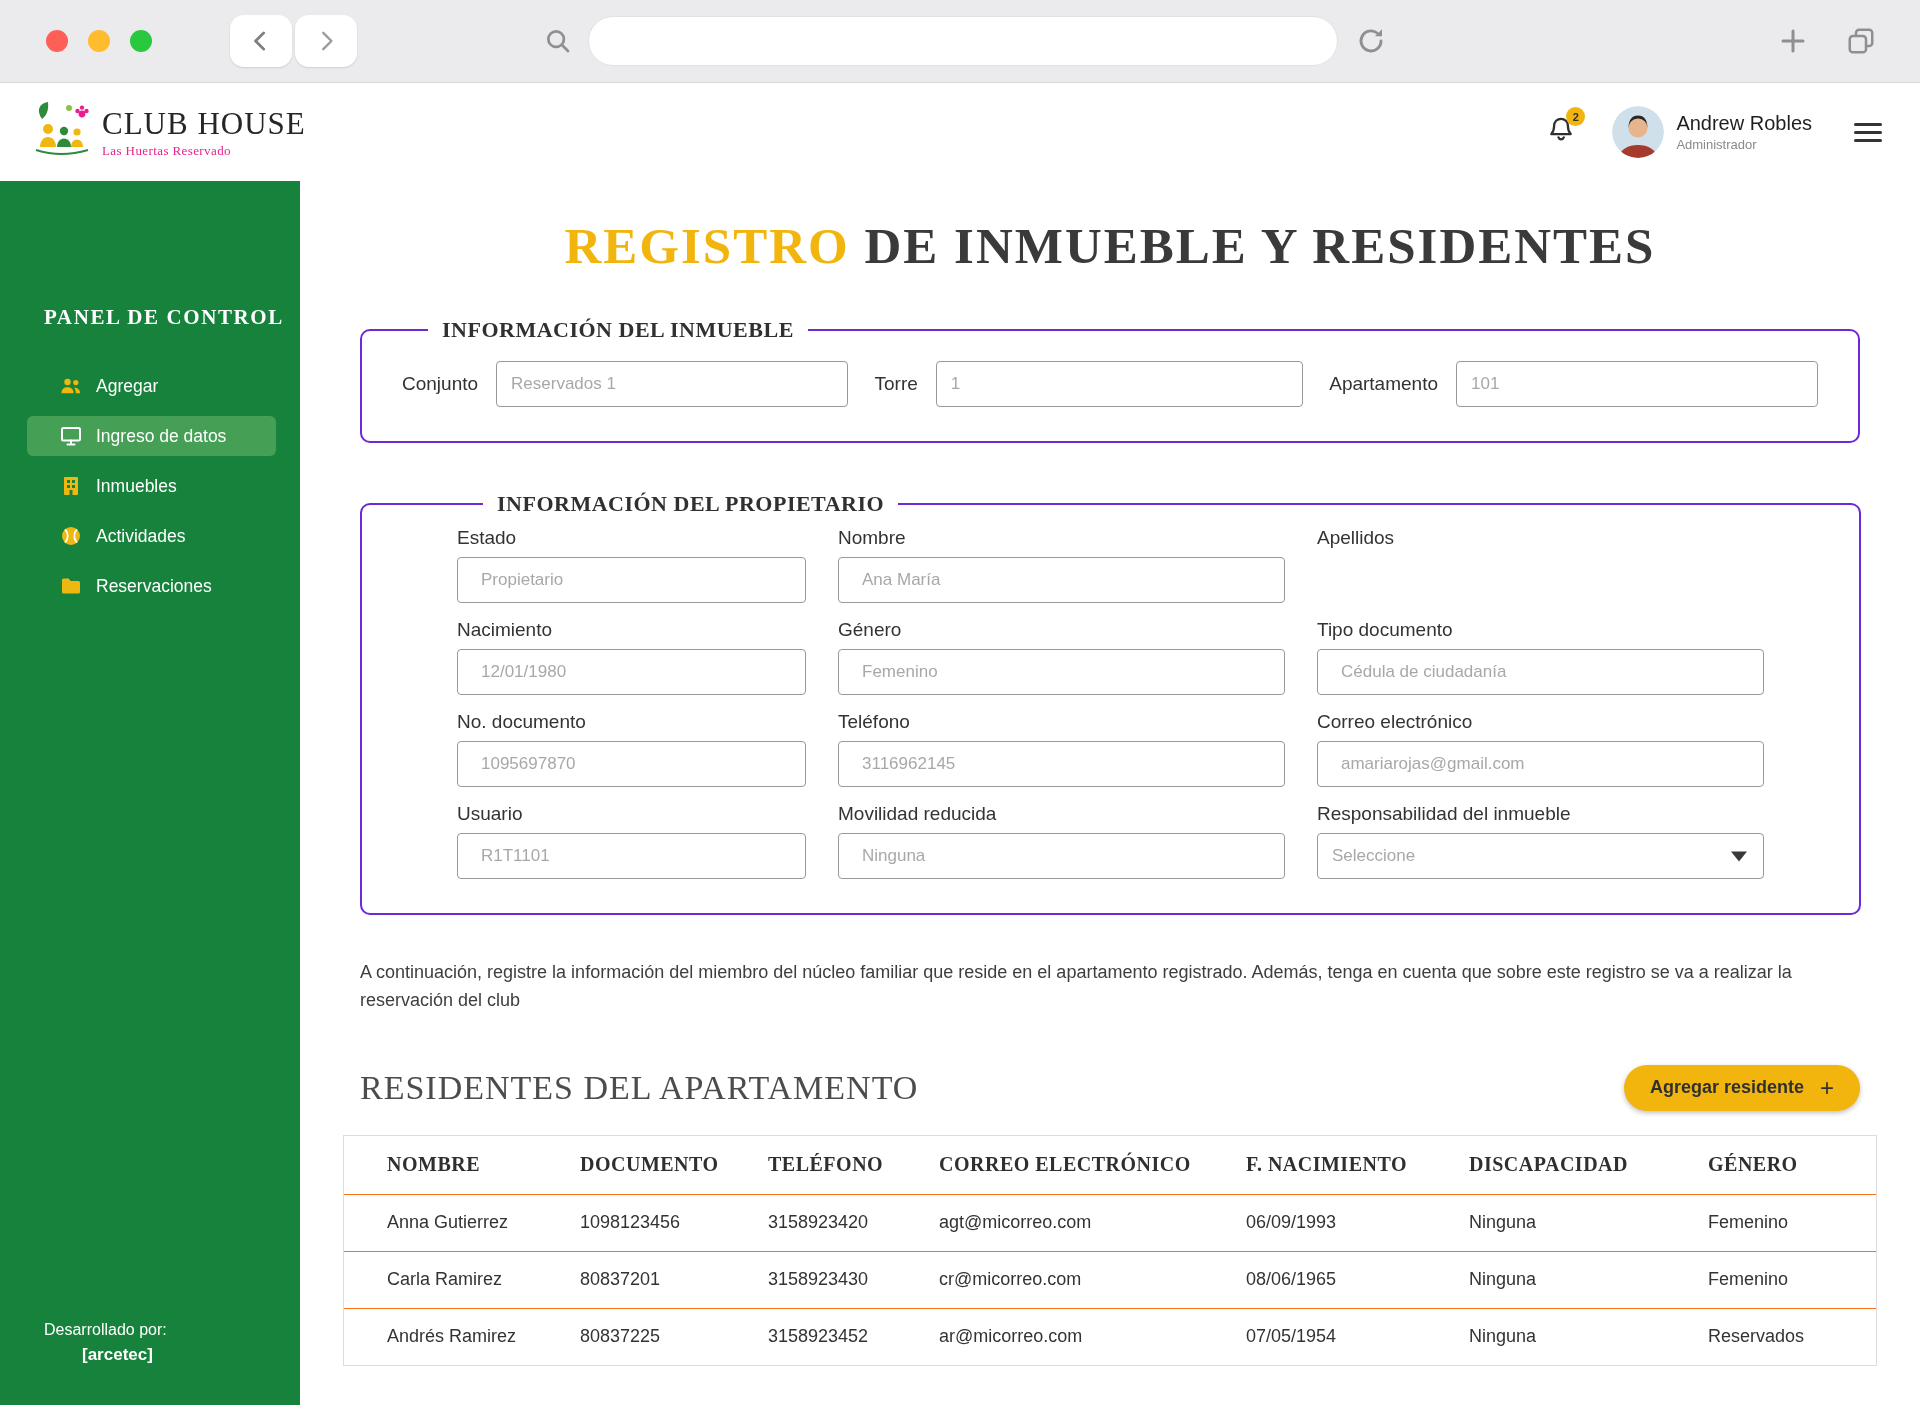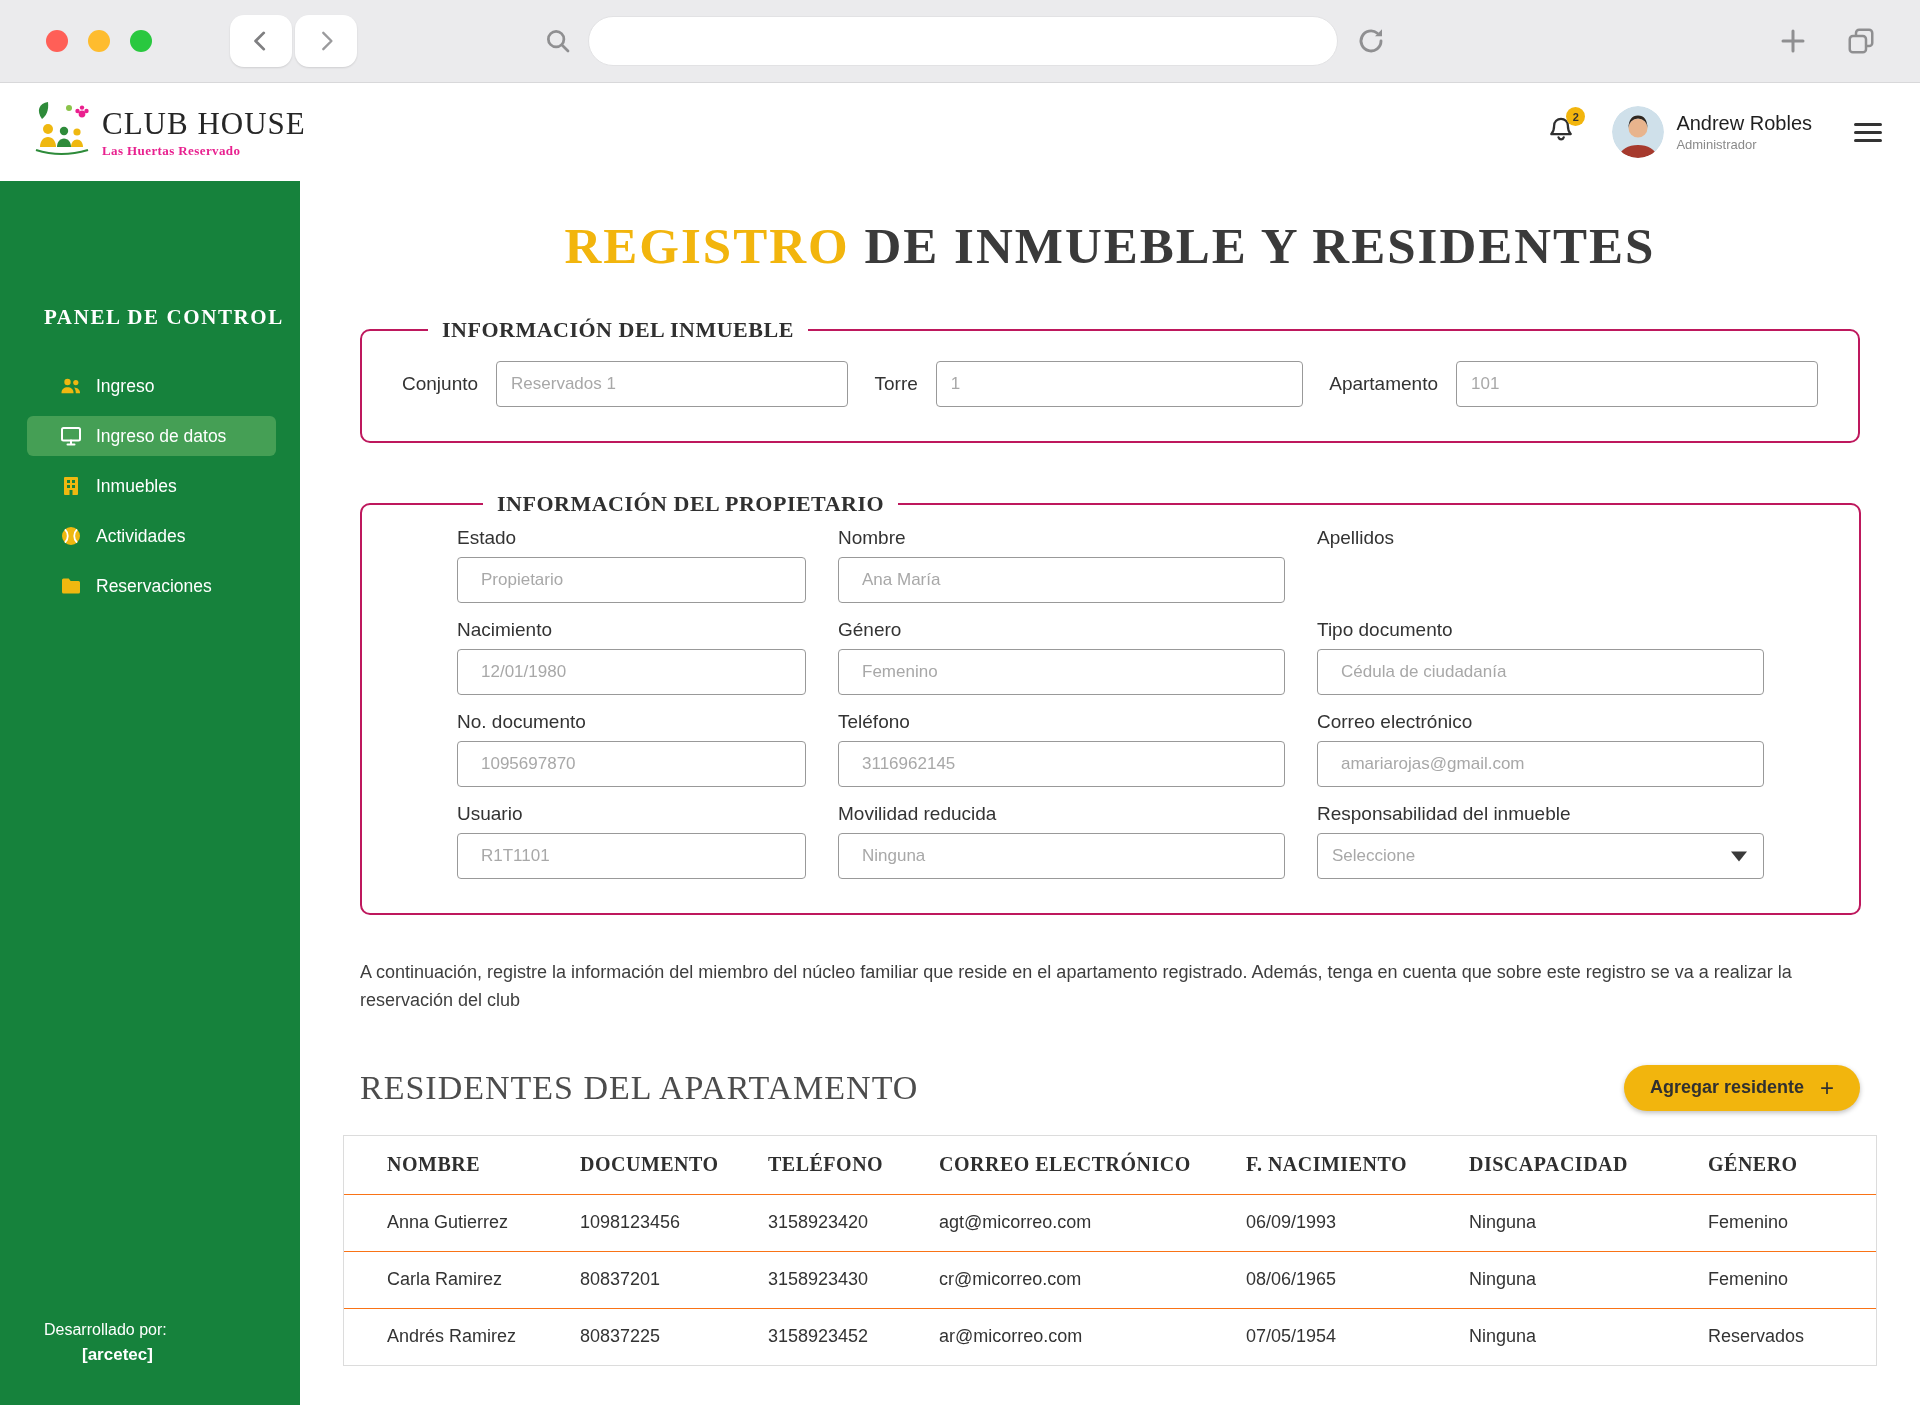--- a/index.html
+++ b/index.html
@@ -16,21 +16,21 @@
   .chrome-ic { display:grid; place-items:center; }
   .search-ic { margin-left:186px; }
   .url-bar { margin-left:15px; width:750px; height:50px; border-radius:26px; background:#fff; border:1px solid #e2e2e4; padding:0 22px; font-size:17px; color:#333; outline:none; }
   .refresh-ic { margin-left:18px; }
   .chrome-right { margin-left:auto; margin-right:44px; display:flex; align-items:center; gap:38px; }
 
   
   .app-header { position:absolute; top:83px; left:0; right:0; height:98px; background:#fff; display:flex; align-items:center; z-index:2; }
   .brand { display:flex; align-items:center; gap:10px; margin-left:30px; }
   .brand-text .brand-title { font-family:"Liberation Serif", serif; font-size:31px; color:#262626; letter-spacing:1px; }
-  .brand-text .brand-sub { font-family:"Liberation Serif", serif; font-size:13px; font-weight:bold; color:#E8218F; letter-spacing:.4px; margin-top:1px; }
+  .brand-text .brand-sub { font-family:"Liberation Serif", serif; font-size:13px; font-weight:normal; color:#E8218F; letter-spacing:.4px; margin-top:1px; }
   .header-right { margin-left:auto; margin-right:38px; display:flex; align-items:center; }
   .bell-wrap { position:relative; margin-right:36px; }
   .bell-badge { position:absolute; top:-8px; right:-9px; width:19px; height:19px; border-radius:50%; background:#F2B50D; color:#333; font-size:11px; font-weight:bold; display:grid; place-items:center; }
   .avatar { width:52px; height:52px; border-radius:50%; overflow:hidden; margin-right:12px; flex:none; }
   .user-meta { margin-right:42px; }
   .user-name { font-size:20px; color:#1f1f1f; }
   .user-role { font-size:13px; color:#8a8a8a; margin-top:2px; }
   .hamburger { width:28px; display:flex; flex-direction:column; gap:5px; cursor:pointer; }
   .hamburger span { height:3px; background:#333; border-radius:2px; }
 
@@ -43,21 +43,21 @@
   .side-ic { width:24px; height:24px; margin-right:13px; display:grid; place-items:center; flex:none; }
   .side-footer { position:absolute; left:44px; bottom:40px; color:#fff; }
   .side-footer .l1 { font-size:16px; }
   .side-footer .l2 { font-size:17px; font-weight:bold; margin-top:6px;padding-left:38px; }
 
   
   .main { position:absolute; top:181px; left:300px; right:0; bottom:0; background:#fff; overflow:hidden; }
   .page-title { margin-top:36px; text-align:center; font-family:"Liberation Serif", serif; font-size:51px; letter-spacing:2px; color:#3A3A3A; }
   .page-title .accent { color:#F2B50D; }
 
-  fieldset { border:2px solid #be185d; border-radius:10px; margin:0 60px; }
+  fieldset { border:2px solid #6d28d9; border-radius:10px; margin:0 60px; }
   fieldset legend { font-family:"Liberation Serif", serif; font-weight:bold; font-size:22px; color:#303030; letter-spacing:.5px; padding:0 14px; margin-left:26px; }
   .fs-inmueble { margin-top:42px; padding:18px 40px 34px 40px; }
   .inline-row { display:flex; justify-content:space-between; align-items:center; }
   .inline-field { display:flex; align-items:center; }
   .inline-field label { font-size:19px; color:#333; margin-right:18px; white-space:nowrap; }
   input.txt { height:46px; border:1px solid #999; border-radius:4px; padding:0 14px; font-size:17px; color:#333; background:#fff; outline:none; font-family:"Liberation Sans", sans-serif; }
   input.txt::placeholder { color:#a8a8a8; }
   .w-conjunto { width:352px; } .w-torre { width:367px; } .w-apto { width:362px; }
 
   .fs-prop { margin-top:48px; padding:10px 95px 34px 95px; }
@@ -201,21 +201,21 @@
   <div class="side-nav">
     <div class="side-item">
       <span class="side-ic">
         <svg width="24" height="24" viewBox="0 0 24 24" fill="#EFB810">
             <circle cx="8.5" cy="8" r="3.2"></circle>
             <path d="M2.5 18.5c0-3.3 2.7-5.3 6-5.3s6 2 6 5.3v.7h-12z"></path>
             <circle cx="16.8" cy="8.6" r="2.6"></circle>
             <path d="M15.2 13.5c3 .2 5.8 2 5.8 4.9v.8h-4.2c0-2.3-.6-4.2-1.6-5.7z"></path>
           </svg>
       </span>
-      <span>Ingreso</span>
+      <span>Agregar</span>
     </div>
     <div class="side-item active">
       <span class="side-ic">
         <svg width="24" height="24" viewBox="0 0 24 24">
             <rect x="3" y="4" width="18" height="12.5" rx="1.5" fill="none" stroke="#fff" stroke-width="2"></rect>
             <path d="M8.5 20.5h7M12 16.5v4" stroke="#fff" stroke-width="2" stroke-linecap="round"></path>
           </svg>
       </span>
       <span>Ingreso de datos</span>
     </div>

